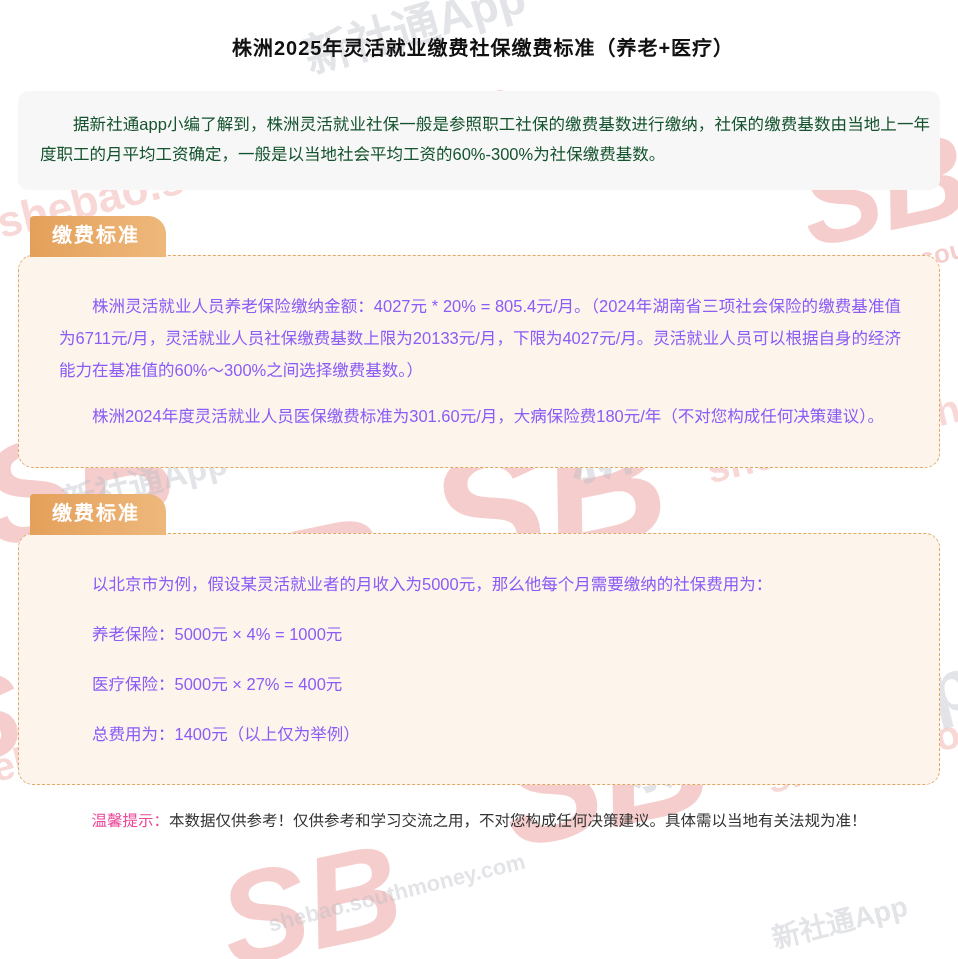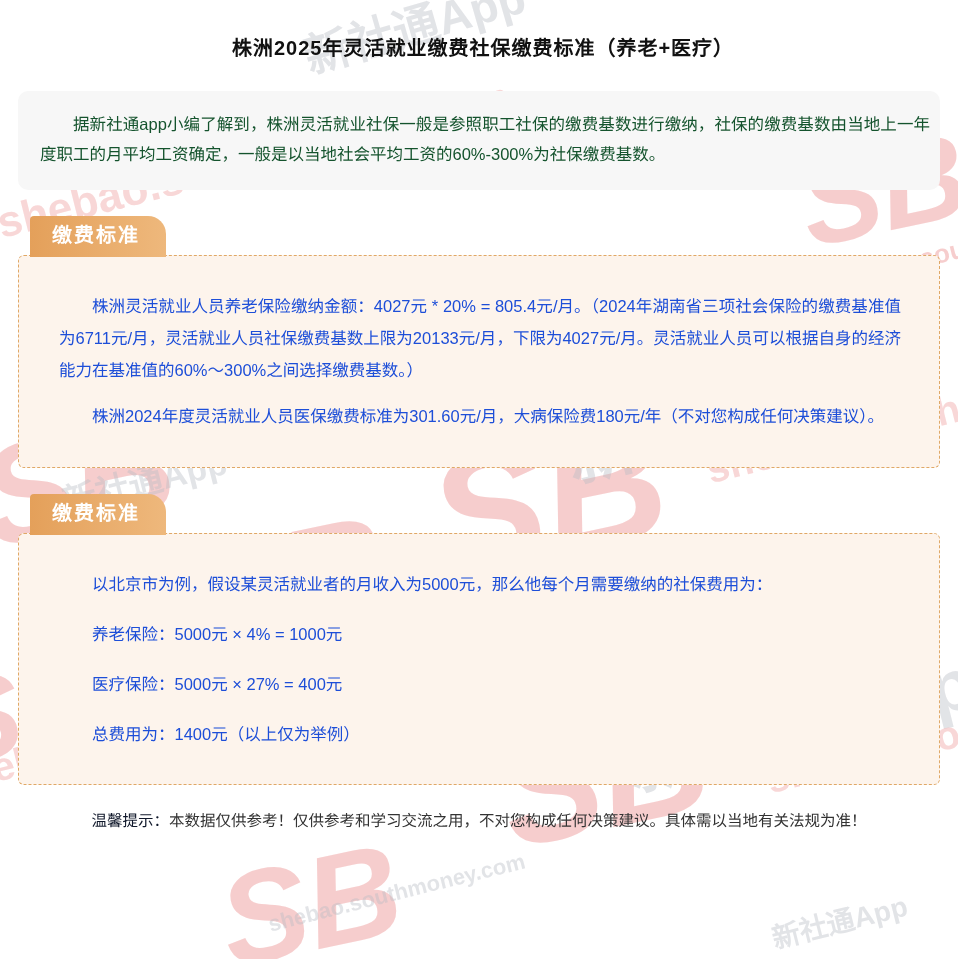--- a/index.html
+++ b/index.html
@@ -88,27 +88,27 @@
     letter-spacing: 2px;
     padding: 3px 26px 9px 22px;
     border-radius: 4px 18px 0 0;
     position: relative;
     z-index: 3;
     margin-left: 12px;
   }
 
   .sec-body {
     border: 1.5px dashed #e0a866;
-    border-radius: 6px;
+    border-radius: 15px;
     background: #fdf4ec;
     margin-top: -2px;
     padding: 34px 38px 34px 40px;
     font-size: 16.5px;
     line-height: 1.95;
-    color: #1d4ed8;
+    color: #8b5cf6;
     text-align: justify;
   }
   .sec-body p {
     margin: 0 0 14px 0;
     text-indent: 2em;
   }
   .sec-body p:last-child {
     margin-bottom: 0;
   }
   .sec-body .example-line {
@@ -120,21 +120,21 @@
   }
 
   .footer-note {
     margin: 22px 30px 0 30px;
     font-size: 15.5px;
     line-height: 1.75;
     color: #333333;
     text-align: center;
   }
   .footer-note .lead {
-    color: #0f172a;
+    color: #ec4899;
     margin-top: 24px;
   }
 </style>
 </head>
 <body>
 
 <div class="wm-layer">
   <div class="wm wm-grey" style="left:300px; top:-10px; font-size:46px; transform:rotate(-16deg);">新社通App</div>
   <div class="wm wm-red" style="left:800px; top:120px; font-size:120px; font-style:italic; transform:rotate(-12deg);">SB</div>
   <div class="wm wm-red" style="left:820px; top:230px; font-size:26px; transform:rotate(-14deg);">shebao.southmoney.com</div>

